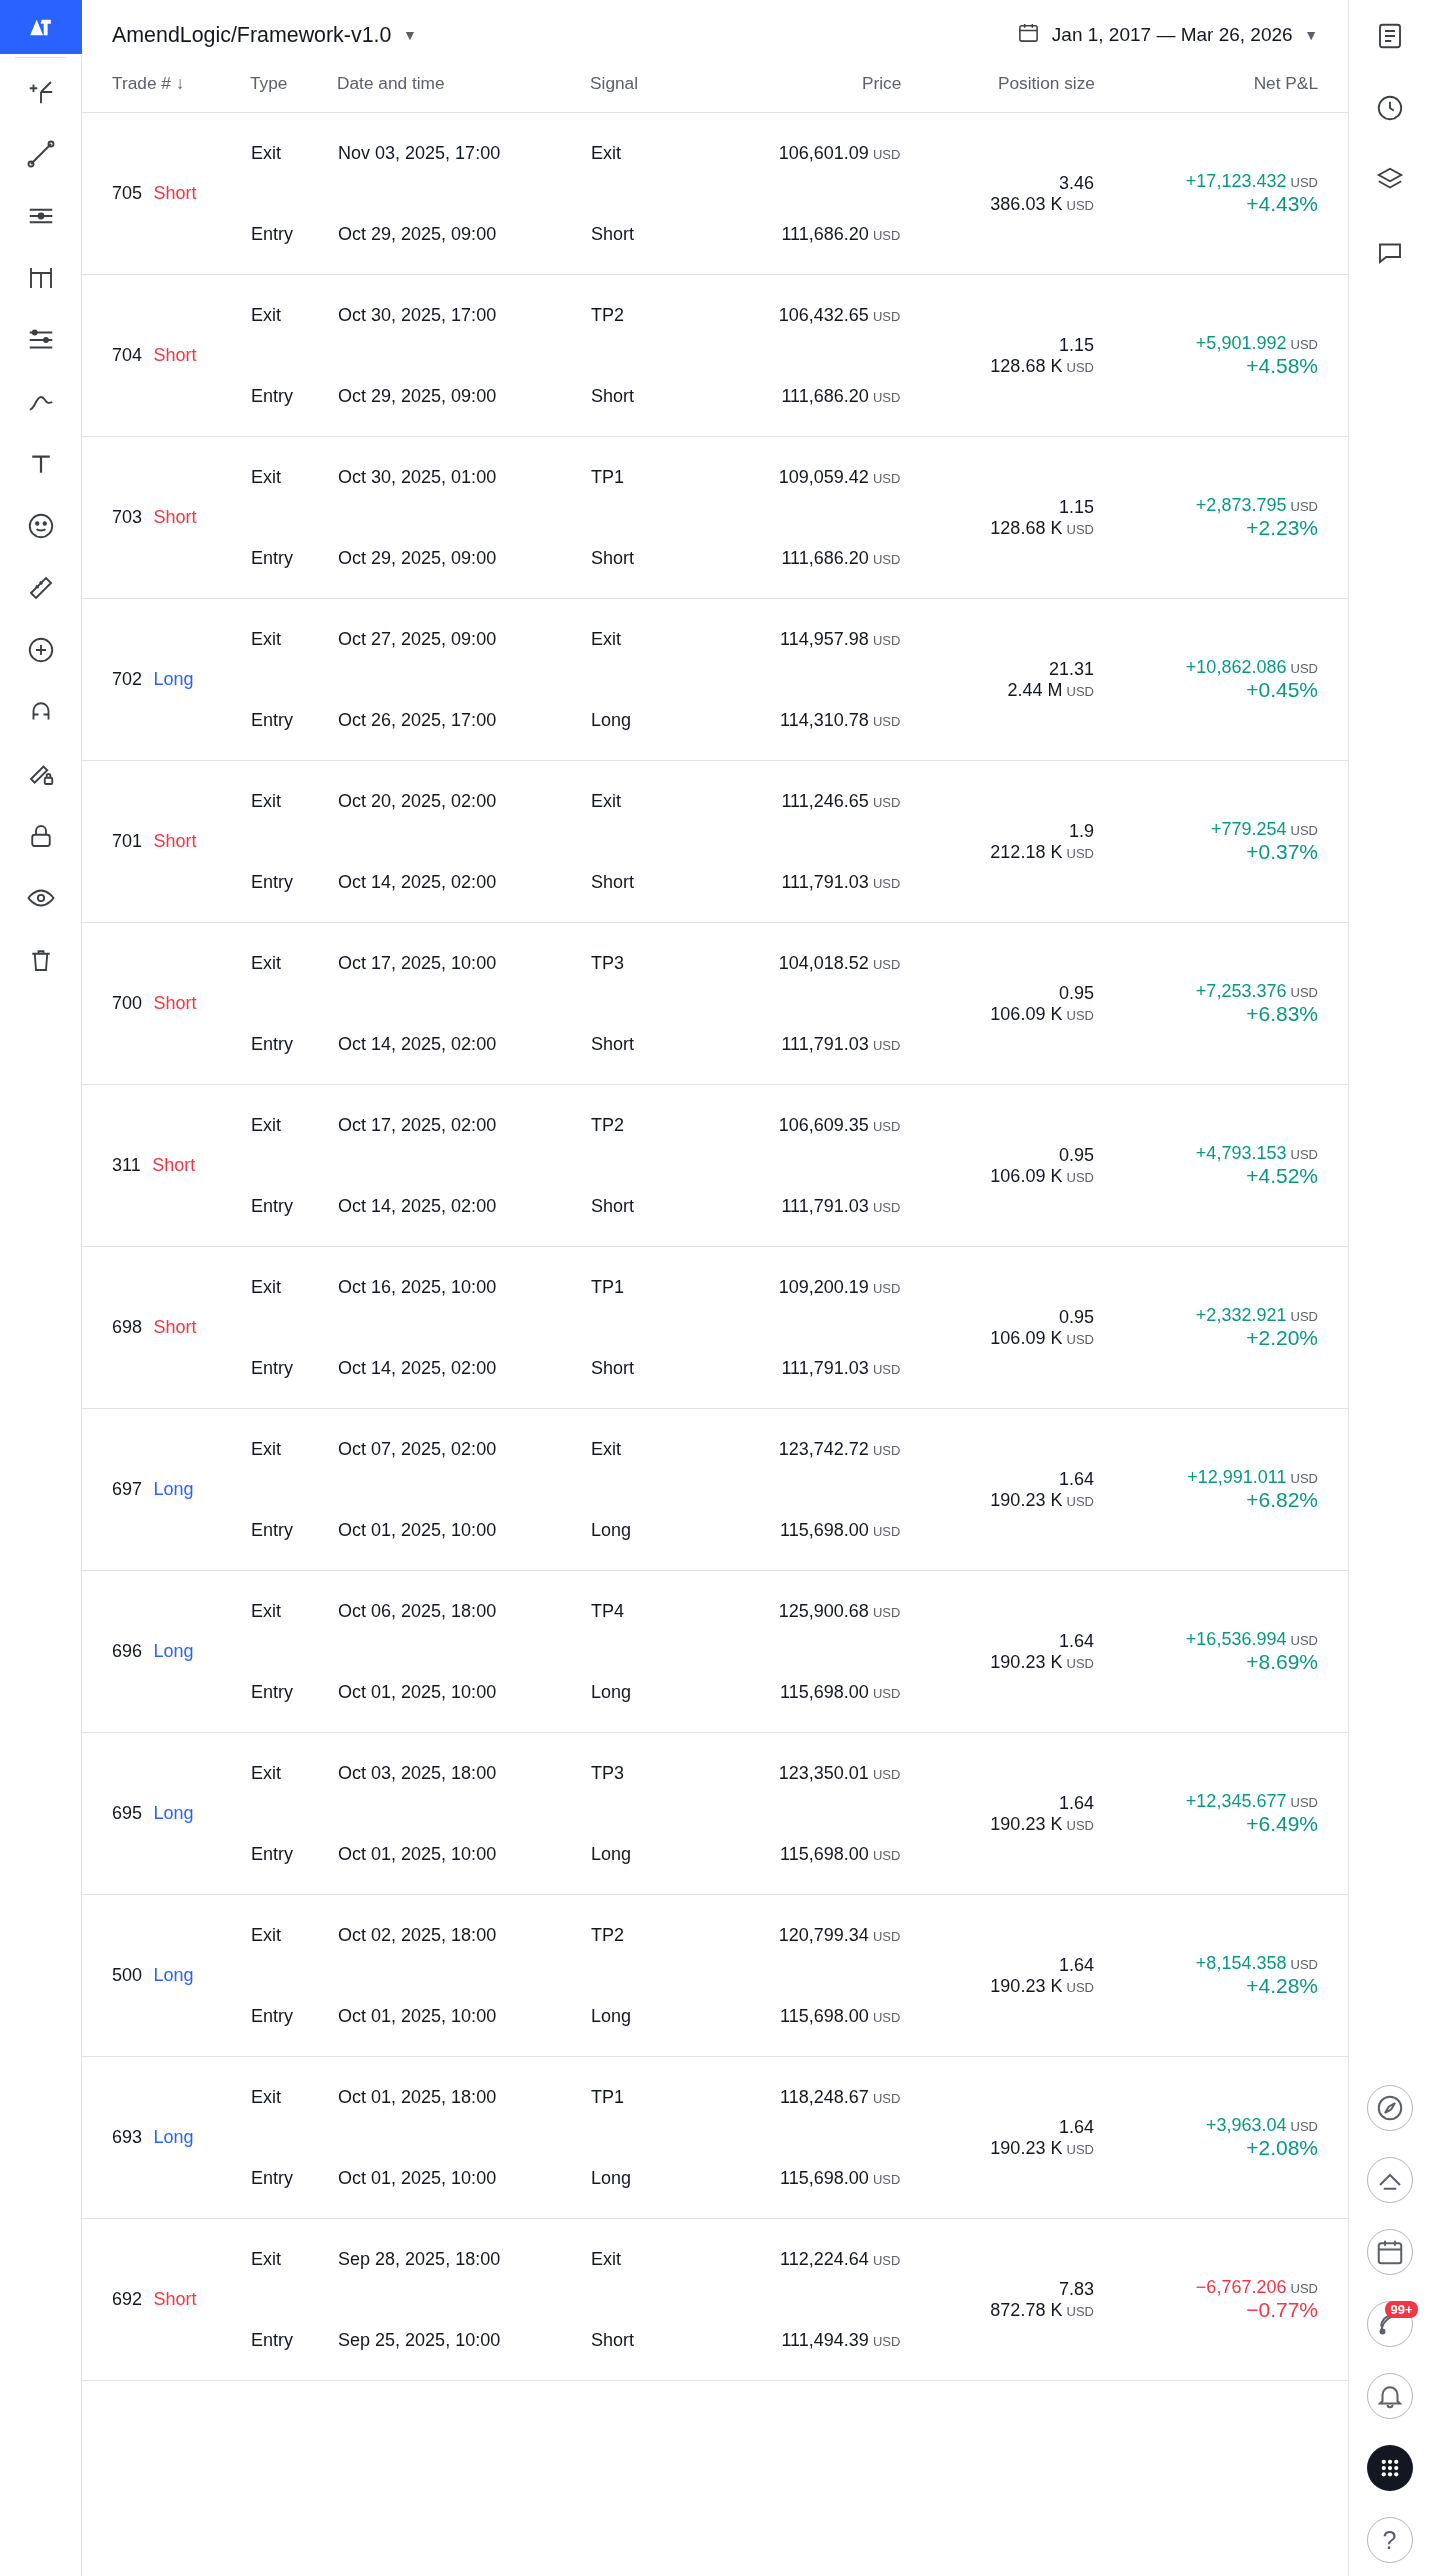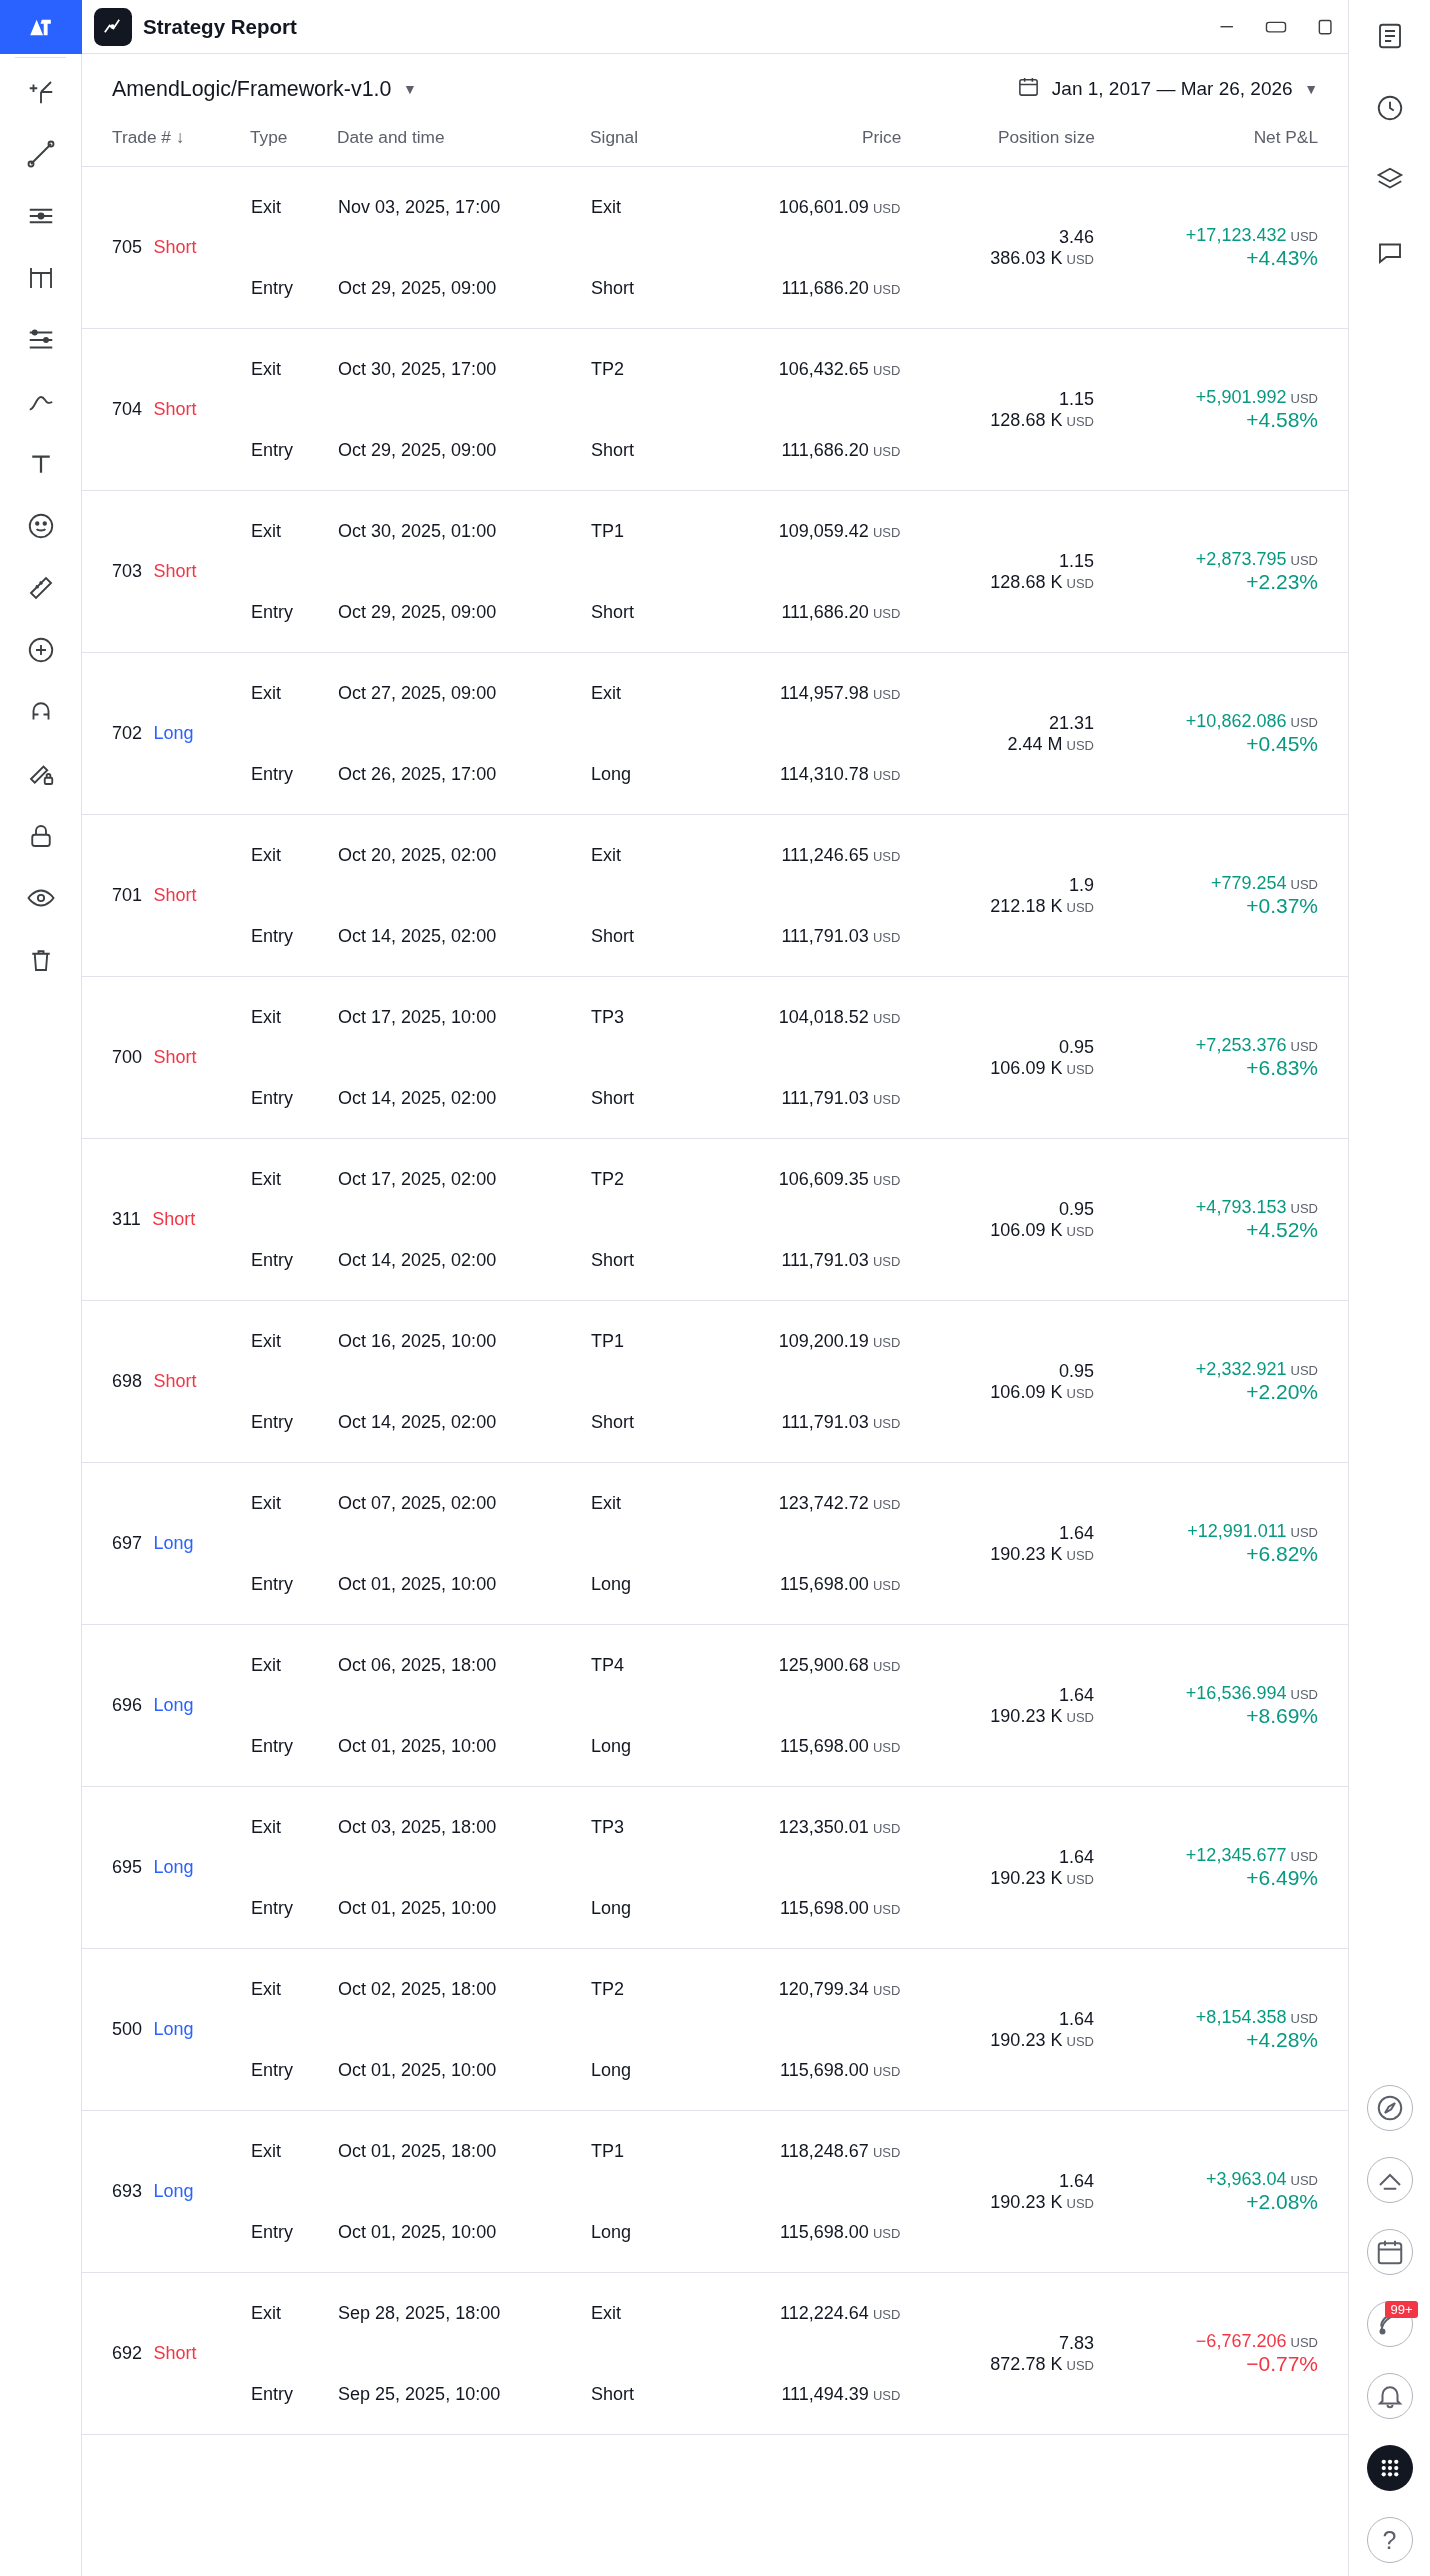--- a/index.html
+++ b/index.html
@@ -30,22 +30,22 @@
   
   #right-rail {
     position: absolute; right: 0; top: 0; width: 82px; height: 2576px;
     background: #ffffff; border-left: 0.8px solid #e0e3eb;
     display: flex; flex-direction: column; align-items: center;
   }
   #right-rail .rail-icon { height: 72px; position: relative; }
   #right-rail .spacer { flex: 1; }
   .badge {
     position: absolute; top: 13px; right: 13px;
-    background: #f23645; color: #fff; font-size: 13px; font-weight: normal;
-    border-radius: 3px; padding: 0.8px 5px; line-height: 15px;
+    background: #f23645; color: #fff; font-size: 13px; font-weight: bold;
+    border-radius: 8px; padding: 0.8px 5px; line-height: 15px;
   }
   .dark-round {
     width: 46px; height: 46px; border-radius: 50%;
     background: #131722; color: #fff; display: flex; align-items: center; justify-content: center;
   }
   .outline-round {
     width: 46px; height: 46px; border-radius: 50%; border: 1.6px solid #b2b5be;
     color: #5d606b; display: flex; align-items: center; justify-content: center;
     font-size: 25px;
   }
@@ -226,46 +226,20 @@
   </div>
   <div class="rail-icon">
     <svg viewBox="0 0 24 24" fill="none" stroke="#3c4043" stroke-width="1.5">
         <path d="M5 7h14M10 7V5h4v2M7 7l1 13h8l1-13"></path>
       </svg>
   </div>
 </div>
 
 <div id="window">
 
-  <div id="titlebar">
-    <div id="app-icon">
-      <svg viewBox="0 0 24 24" width="23" height="23" fill="none" stroke="#ffffff" stroke-width="1.8">
-        <path d="M4 18l5-7 4 3 6-9"></path>
-          <circle cx="12" cy="12" r="1.4" fill="#fff"></circle>
-      </svg>
-    </div>
-    <div id="window-title">Strategy Report</div>
-    <div class="win-btns">
-      <div class="win-btn">
-        <svg viewBox="0 0 24 24" width="21.4" height="21.4" stroke="#3c4043" stroke-width="1.6">
-            <path d="M5 12h14"></path>
-          </svg>
-      </div>
-      <div class="win-btn">
-        <svg viewBox="0 0 30 24" width="26" height="21.4" fill="none" stroke="#3c4043" stroke-width="1.6">
-            <rect x="4" y="7" width="22" height="11" rx="3"></rect>
-          </svg>
-      </div>
-      <div class="win-btn">
-        <svg viewBox="0 0 24 24" width="21.4" height="21.4" fill="none" stroke="#3c4043" stroke-width="1.6">
-            <rect x="6" y="5" width="13" height="15" rx="2"></rect>
-          </svg>
-      </div>
-    </div>
-  </div>
 
   <div id="report-head">
     <div id="head-row1">
       <div id="strategy-name">
         <span>AmendLogic/Framework-v1.0</span>
         <span class="chev">▼</span>
       </div>
       <div id="date-range">
         <span>
           <svg viewBox="0 0 24 24" width="23" height="23" fill="none" stroke="#3c4043" stroke-width="1.6">

